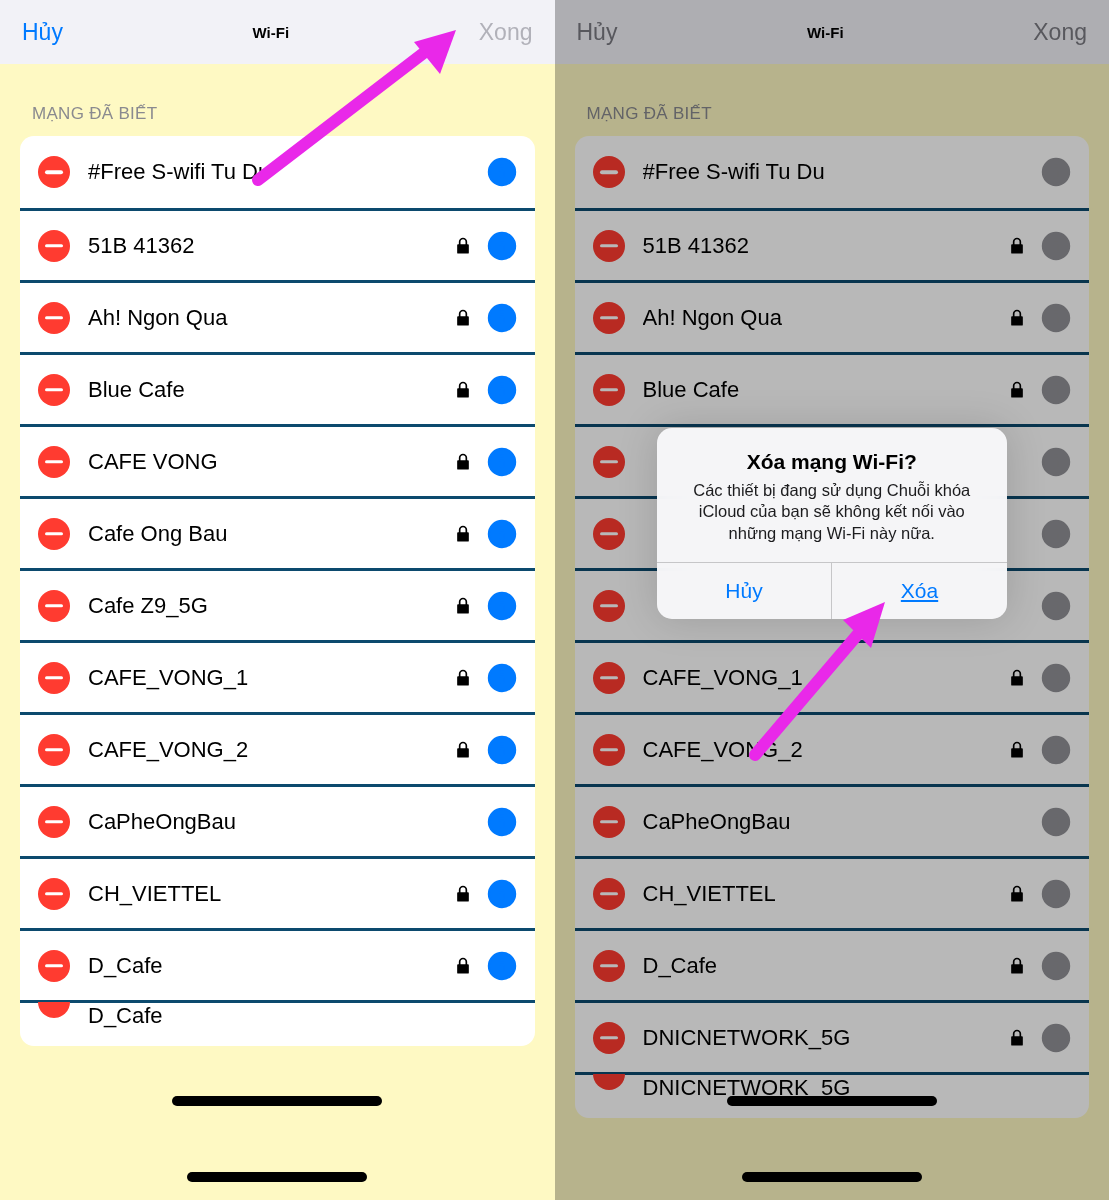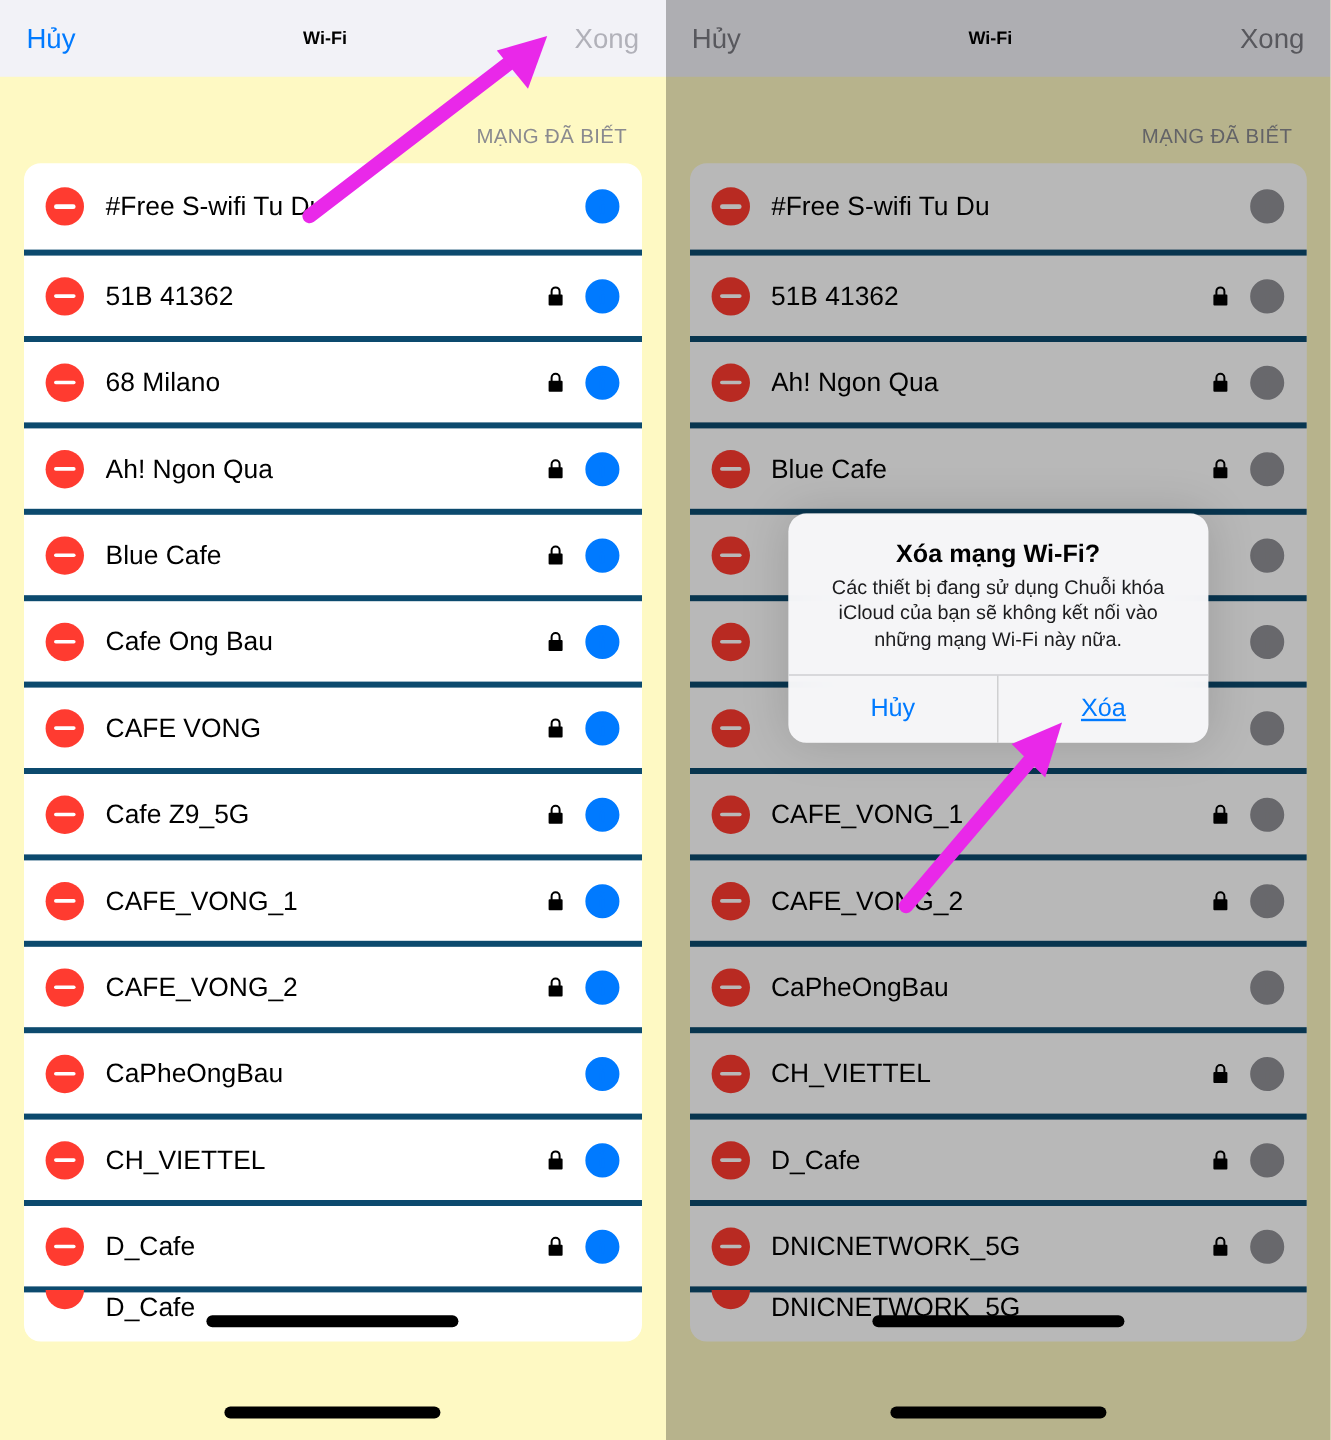--- a/index.html
+++ b/index.html
@@ -18,28 +18,28 @@
   }
   .navbar {
     height: 64px; display: flex; align-items: center; justify-content: space-between;
     padding: 0 22px; background: #f2f2f7;
   }
   .nav-btn { font-size: 23px; color: #007aff; }
   .nav-btn.disabled { color: #b1b1b9; text-align: center; }
   .nav-title { font-size: 15px; font-weight: 600; color: #000; }
   .section-header {
     font-size: 17px; color: #8a8a8f; letter-spacing: 0.3px;
-    padding: 40px 32px 12px; text-transform: uppercase; text-align: right;
+    padding: 40px 32px 12px; text-transform: uppercase;
   }
   .list {
     margin: 0 20px; background: #fff; border-radius: 14px; overflow: hidden;
   }
   .row {
     display: flex; align-items: center; height: 72px; padding: 0 18px;
-    border-top: 5px solid #0c4a6e;
+    border-top: 3px solid #0c4a6e;
   }
   .row:first-child { border-top: none; }
   .minus {
     width: 32px; height: 32px; border-radius: 16px; background: #ff3b30;
     flex-shrink: 0; position: relative; margin-right: 18px;
   }
   .minus::after {
     content: ""; position: absolute; left: 7px; right: 7px; top: 50%;
     height: 3.5px; background: #fff; transform: translateY(-50%); border-radius: 2px;
   }
@@ -128,36 +128,20 @@
         <span class="info-icon">
           <svg viewBox="0 0 30 30">
             <circle cx="15" cy="15" r="13" fill="none" stroke-width="2.4" class="info-blue"></circle>
             <rect x="13.4" y="12.5" width="3.2" height="9" rx="1.6" class="info-blue" stroke="none"></rect>
             <circle cx="15" cy="9" r="1.9" class="info-blue" stroke="none"></circle>
           </svg>
         </span>
       </div>
       <div class="row">
         <span class="minus"></span>
-        <span class="netname">68 Milano</span>
-        <span class="lock">
-          <svg viewBox="0 0 24 24">
-            <path d="M7 10V7a5 5 0 0 1 10 0v3h1a1 1 0 0 1 1 1v9a1 1 0 0 1-1 1H6a1 1 0 0 1-1-1v-9a1 1 0 0 1 1-1h1Zm2 0h6V7a3 3 0 0 0-6 0v3Z" fill="#000"></path>
-          </svg>
-        </span>
-        <span class="info-icon">
-          <svg viewBox="0 0 30 30">
-            <circle cx="15" cy="15" r="13" fill="none" stroke-width="2.4" class="info-blue"></circle>
-            <rect x="13.4" y="12.5" width="3.2" height="9" rx="1.6" class="info-blue" stroke="none"></rect>
-            <circle cx="15" cy="9" r="1.9" class="info-blue" stroke="none"></circle>
-          </svg>
-        </span>
-      </div>
-      <div class="row">
-        <span class="minus"></span>
         <span class="netname">Ah! Ngon Qua</span>
         <span class="lock">
           <svg viewBox="0 0 24 24">
             <path d="M7 10V7a5 5 0 0 1 10 0v3h1a1 1 0 0 1 1 1v9a1 1 0 0 1-1 1H6a1 1 0 0 1-1-1v-9a1 1 0 0 1 1-1h1Zm2 0h6V7a3 3 0 0 0-6 0v3Z" fill="#000"></path>
           </svg>
         </span>
         <span class="info-icon">
           <svg viewBox="0 0 30 30">
             <circle cx="15" cy="15" r="13" fill="none" stroke-width="2.4" class="info-blue"></circle>
             <rect x="13.4" y="12.5" width="3.2" height="9" rx="1.6" class="info-blue" stroke="none"></rect>
@@ -176,37 +160,37 @@
         <span class="info-icon">
           <svg viewBox="0 0 30 30">
             <circle cx="15" cy="15" r="13" fill="none" stroke-width="2.4" class="info-blue"></circle>
             <rect x="13.4" y="12.5" width="3.2" height="9" rx="1.6" class="info-blue" stroke="none"></rect>
             <circle cx="15" cy="9" r="1.9" class="info-blue" stroke="none"></circle>
           </svg>
         </span>
       </div>
       <div class="row">
         <span class="minus"></span>
+        <span class="netname">CAFE VONG</span>
+        <span class="lock">
+          <svg viewBox="0 0 24 24">
+            <path d="M7 10V7a5 5 0 0 1 10 0v3h1a1 1 0 0 1 1 1v9a1 1 0 0 1-1 1H6a1 1 0 0 1-1-1v-9a1 1 0 0 1 1-1h1Zm2 0h6V7a3 3 0 0 0-6 0v3Z" fill="#000"></path>
+          </svg>
+        </span>
+        <span class="info-icon">
+          <svg viewBox="0 0 30 30">
+            <circle cx="15" cy="15" r="13" fill="none" stroke-width="2.4" class="info-blue"></circle>
+            <rect x="13.4" y="12.5" width="3.2" height="9" rx="1.6" class="info-blue" stroke="none"></rect>
+            <circle cx="15" cy="9" r="1.9" class="info-blue" stroke="none"></circle>
+          </svg>
+        </span>
+      </div>
+      <div class="row">
+        <span class="minus"></span>
         <span class="netname">Cafe Ong Bau</span>
-        <span class="lock">
-          <svg viewBox="0 0 24 24">
-            <path d="M7 10V7a5 5 0 0 1 10 0v3h1a1 1 0 0 1 1 1v9a1 1 0 0 1-1 1H6a1 1 0 0 1-1-1v-9a1 1 0 0 1 1-1h1Zm2 0h6V7a3 3 0 0 0-6 0v3Z" fill="#000"></path>
-          </svg>
-        </span>
-        <span class="info-icon">
-          <svg viewBox="0 0 30 30">
-            <circle cx="15" cy="15" r="13" fill="none" stroke-width="2.4" class="info-blue"></circle>
-            <rect x="13.4" y="12.5" width="3.2" height="9" rx="1.6" class="info-blue" stroke="none"></rect>
-            <circle cx="15" cy="9" r="1.9" class="info-blue" stroke="none"></circle>
-          </svg>
-        </span>
-      </div>
-      <div class="row">
-        <span class="minus"></span>
-        <span class="netname">CAFE VONG</span>
         <span class="lock">
           <svg viewBox="0 0 24 24">
             <path d="M7 10V7a5 5 0 0 1 10 0v3h1a1 1 0 0 1 1 1v9a1 1 0 0 1-1 1H6a1 1 0 0 1-1-1v-9a1 1 0 0 1 1-1h1Zm2 0h6V7a3 3 0 0 0-6 0v3Z" fill="#000"></path>
           </svg>
         </span>
         <span class="info-icon">
           <svg viewBox="0 0 30 30">
             <circle cx="15" cy="15" r="13" fill="none" stroke-width="2.4" class="info-blue"></circle>
             <rect x="13.4" y="12.5" width="3.2" height="9" rx="1.6" class="info-blue" stroke="none"></rect>
             <circle cx="15" cy="9" r="1.9" class="info-blue" stroke="none"></circle>

